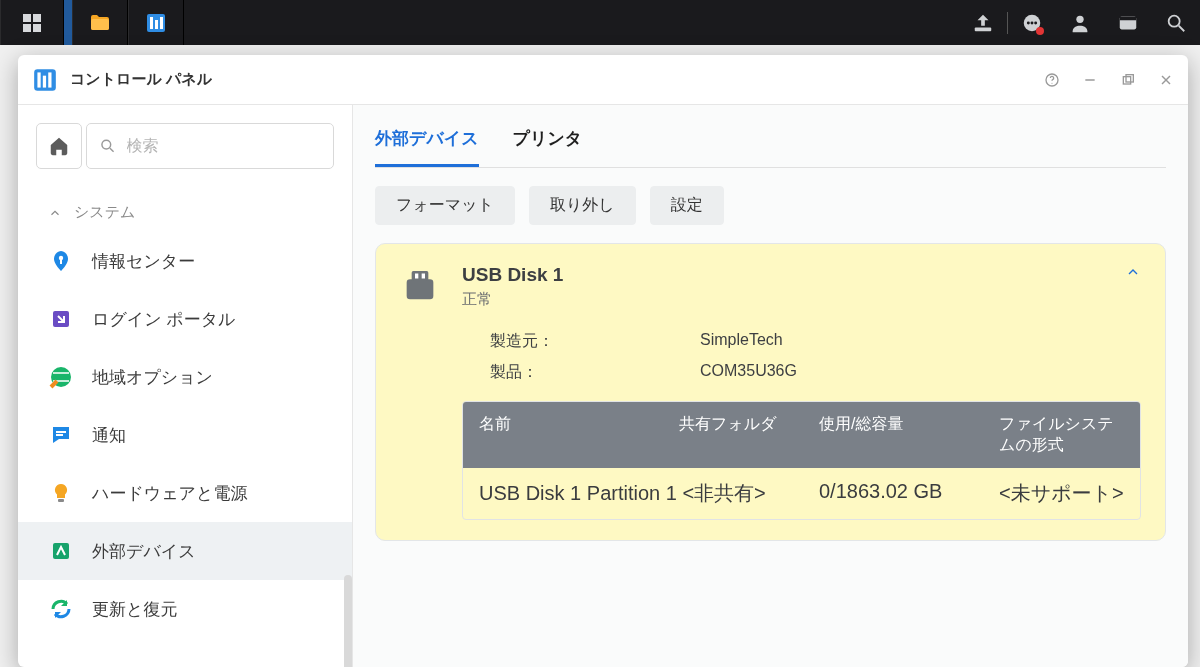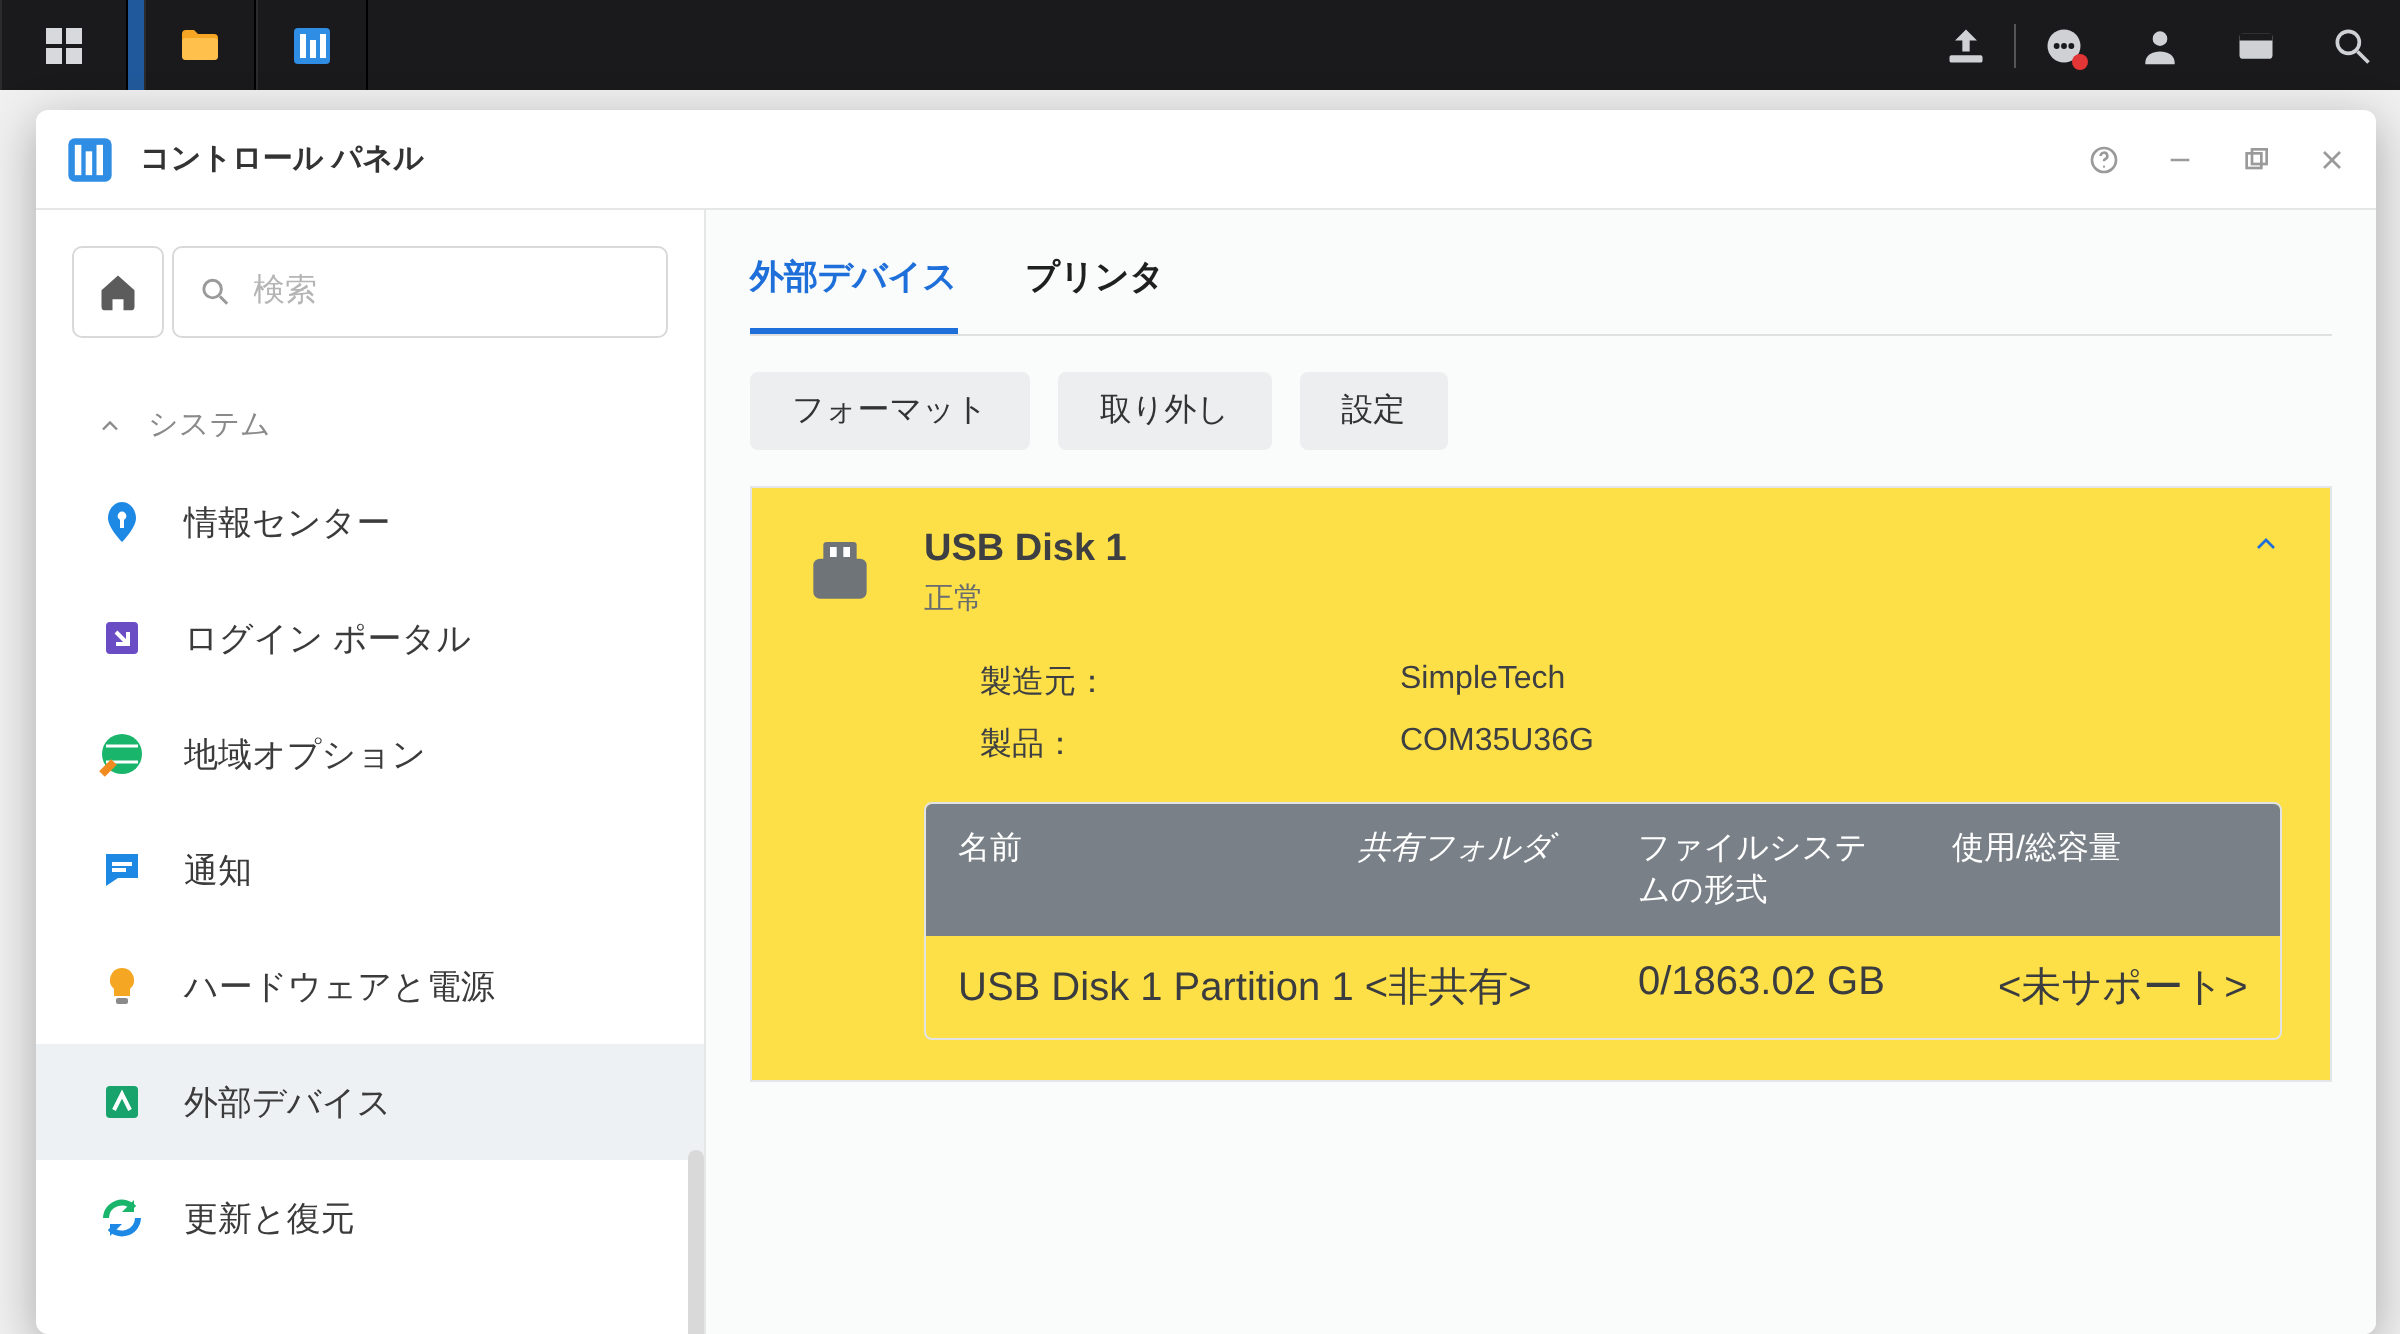--- a/index.html
+++ b/index.html
@@ -112,21 +112,21 @@
   .tab-row-border{height:1px;background:#e0e0e0;margin:0 22px;}
 
   .toolbar{display:flex;gap:14px;padding:18px 22px;align-items:center;}
   .btn{
     background:#eceeef;border:1px solid #eceeef;border-radius:4px;
     padding:8px 20px;font-size:16px;color:#333;cursor:pointer;
   }
 
   .device-card{
     margin:0 22px 22px 22px;
-    border:1px solid #e3e6e8;border-radius:0;background:#fde047;
+    border:1px solid #e3e6e8;border-radius:10px;background:#fef9c3;
     padding:20px 24px;
   }
   .dc-head{display:flex;align-items:flex-start;}
   .dc-head .dev-icon{width:40px;height:40px;margin-right:22px;margin-top:2px;}
   .dc-head .dev-icon svg{width:40px;height:40px;fill:#6f7478;}
   .dc-title{font-size:19px;font-weight:700;color:#3d3f42;}
   .dc-status{font-size:15px;color:#6a6d70;margin-top:4px;}
   .dc-collapse{margin-left:auto;color:#1e6fd9;cursor:pointer;}
   .dc-collapse svg{width:16px;height:16px;stroke:#1e6fd9;fill:none;stroke-width:2;}
 
@@ -138,21 +138,21 @@
   .part-table{
     margin-left:62px;margin-right:0;margin-top:18px;
     border:1px solid #e1e3e5;border-radius:4px;overflow:hidden;
   }
   .pt-head{
     background:#7a8088;color:#fff;display:flex;font-size:16px;
   }
   .pt-head .c, .pt-row .c{padding:12px 16px;}
   .pt-row{display:flex;font-size:20px;color:#3a3c3f;}
   .c1{width:200px;}
-  .c2{width:140px;font-style:italic;}
+  .c2{width:140px;}
   .c3{width:180px;}
   .c4{flex:1;}
   .pt-row .c1c2{width:340px;}
 
 </style>
 </head>
 <body>
 
 <div class="taskbar">
   <div class="left">
@@ -396,22 +396,22 @@
           <div class="dc-meta-row">
             <span class="k">製品：</span>
             <span class="v">COM35U36G</span>
           </div>
         </div>
 
         <div class="part-table">
           <div class="pt-head">
             <div class="c c1">名前</div>
             <div class="c c2">共有フォルダ</div>
+            <div class="c c3">使用/総容量</div>
             <div class="c c4">ファイルシステムの形式</div>
-            <div class="c c3">使用/総容量</div>
           </div>
           <div class="pt-row">
             <div class="c c1c2">USB Disk 1 Partition 1  &lt;非共有&gt;</div>
             <div class="c c3">0/1863.02 GB</div>
             <div class="c c4">&lt;未サポート&gt;</div>
           </div>
         </div>
       </div>
     </div>
   </div>

